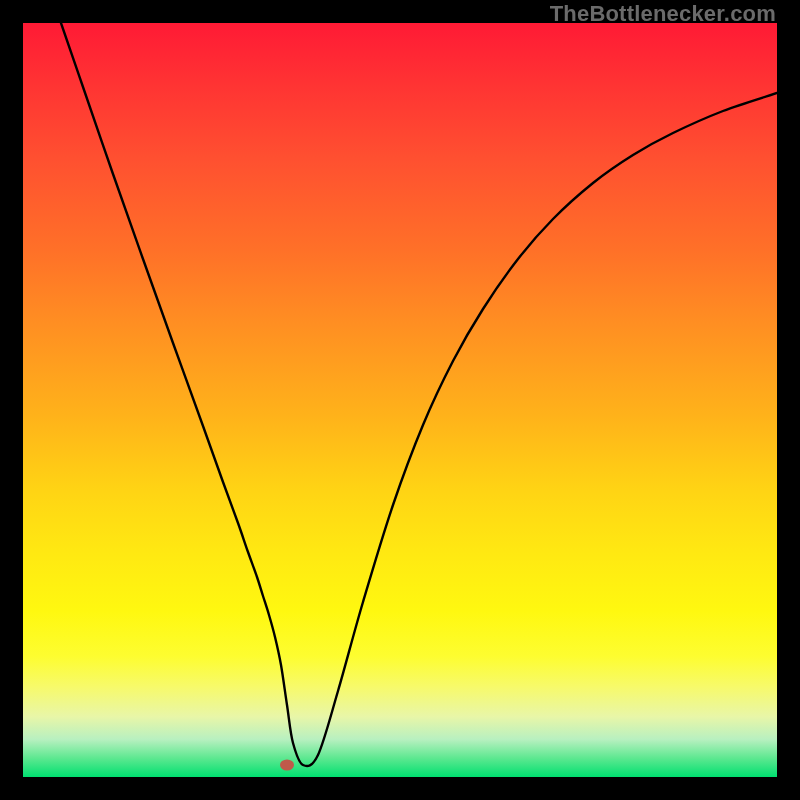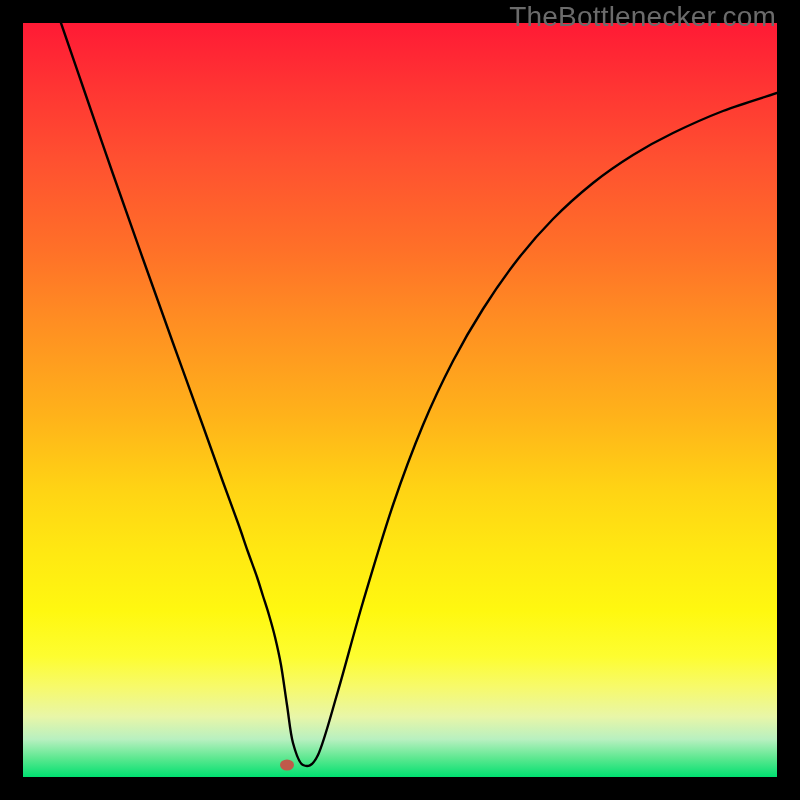--- a/index.html
+++ b/index.html
@@ -33,22 +33,22 @@
       #b8f0c0 95%,
       #5de890 97.5%,
       #00e070 100%
     );
   }
   .watermark {
     position: absolute;
     top: 1px;
     right: 24px;
     color: #6b6b6b;
-    font-size: 28px;
-    font-weight: 400;
+    font-size: 22px;
+    font-weight: 700;
     letter-spacing: 0.2px;
     z-index: 5;
   }
   svg.curve {
     position: absolute;
     left: 0;
     top: 0;
     width: 754px;
     height: 754px;
     pointer-events: none;

